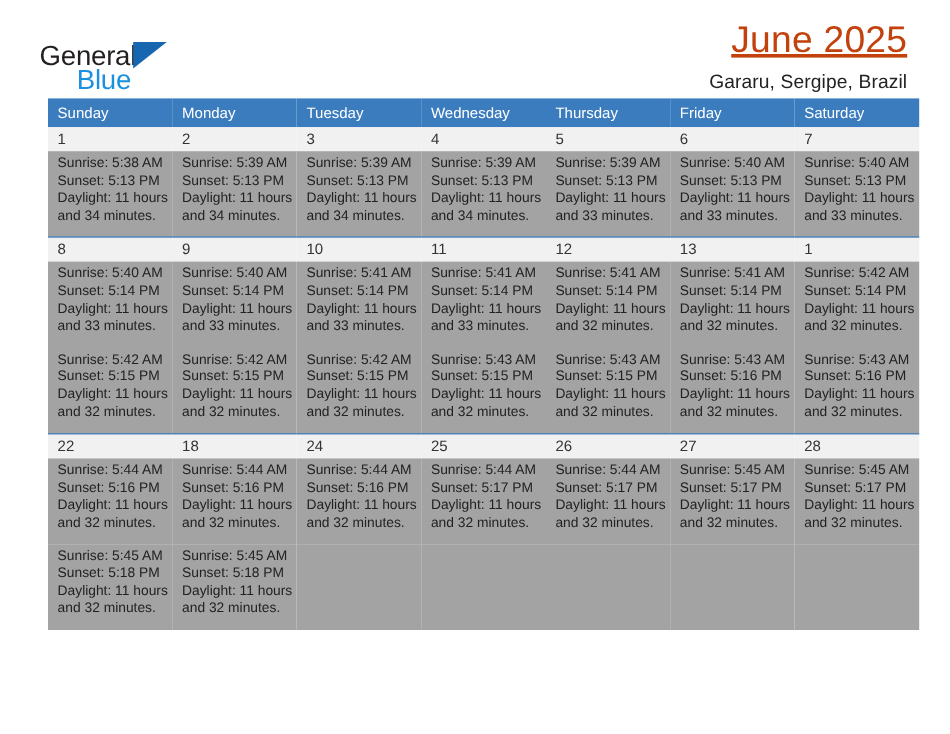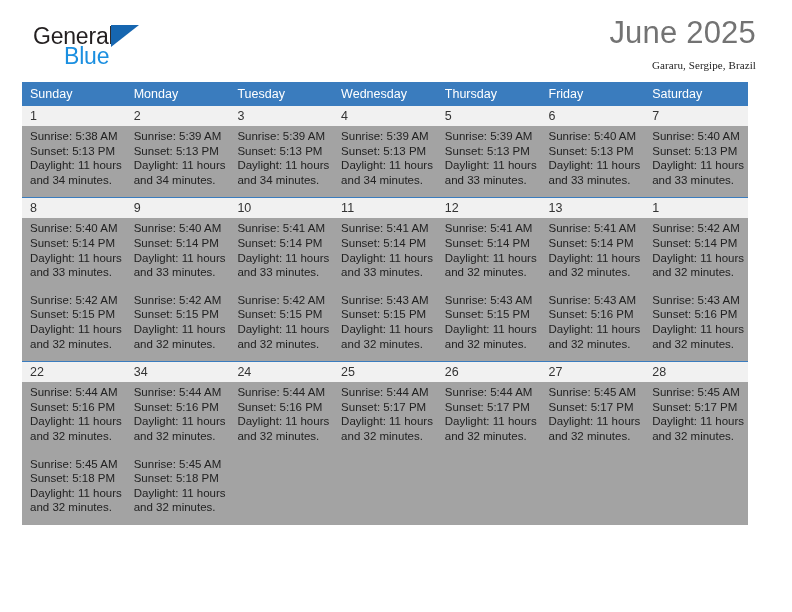--- a/index.html
+++ b/index.html
@@ -17,21 +17,21 @@
     position: relative;
     width: 792px;
     height: 612px;
     background: #ffffff;
     padding: 0;
   }
 
   
   .header {
     display: flex;
-    align-items: center;
+    align-items: flex-end;
     justify-content: space-between;
     padding: 10px 36px 0 33px;
     height: 78px;
   }
 
   .logo {
     display: block;
     position: relative;
     width: 110px;
     padding-top: 4px;
@@ -64,36 +64,36 @@
     display: block;
     letter-spacing: -0.2px;
   }
 
   .title-wrap {
     text-align: right;
     padding-top: 0;
   }
   .cal-title {
     font-size: 31px;
-    color: #737373;
+    color: #c2410c;
     line-height: 1.05;
     font-weight: 400;
     letter-spacing: 0.2px;
+    text-decoration: underline;
   }
   .cal-subtitle {
-    font-size: 11px;
+    font-size: 16px;
     color: #222222;
     margin-top: 10px;
     letter-spacing: 0.1px;
-    font-family: Liberation Serif, serif;
   }
 
   
   .cal-wrap {
-    padding: 0 22px;
+    padding: 0 40px;
     margin-top: 4px;
   }
   table.calendar {
     width: 726px;
     border-collapse: collapse;
     table-layout: fixed;
   }
 
   thead th {
     background: #3a7cbe;
@@ -320,21 +320,21 @@
           <td>
             <span class="line">Sunrise: 5:43 AM</span>
             <span class="line">Sunset: 5:16 PM</span>
             <span class="line">Daylight: 11 hours</span>
             <span class="line">and 32 minutes.</span>
           </td>
         </tr>
 
         <tr class="daynum-row">
           <td>22</td>
-          <td>34</td>
+          <td>18</td>
           <td>24</td>
           <td>25</td>
           <td>26</td>
           <td>27</td>
           <td>28</td>
         </tr>
         <tr class="info-row">
           <td>
             <span class="line">Sunrise: 5:44 AM</span>
             <span class="line">Sunset: 5:16 PM</span>

